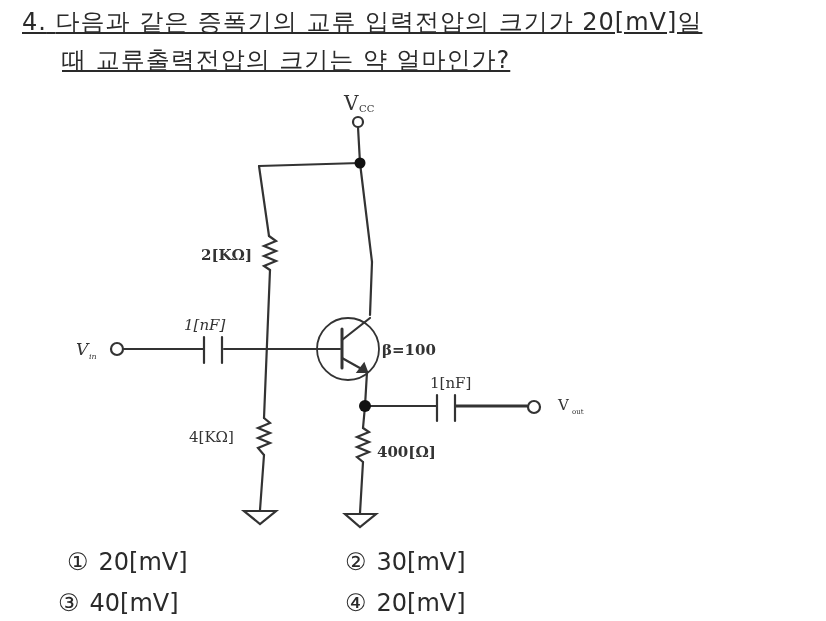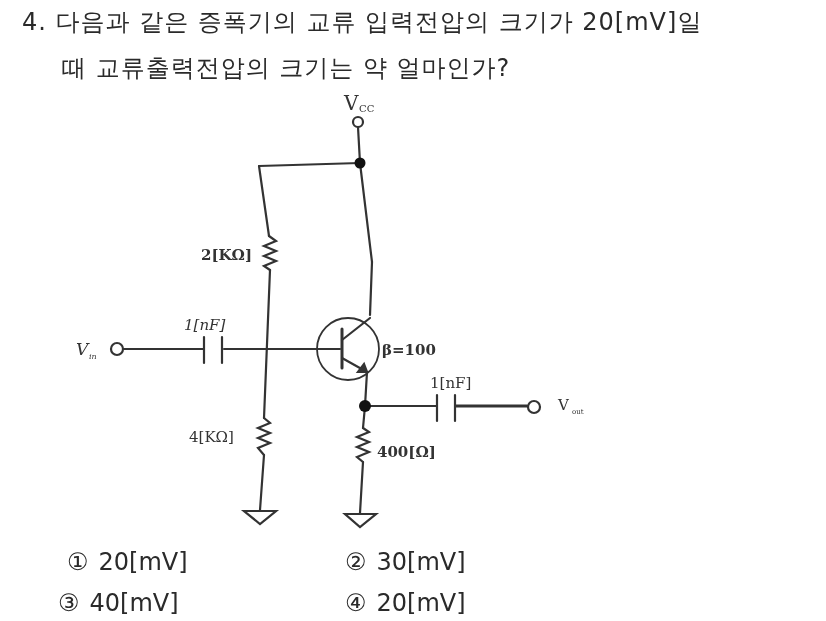--- a/index.html
+++ b/index.html
@@ -1,20 +1,20 @@
 <!DOCTYPE html>
 <html><head>
 <meta charset="utf-8">
 <style>
   html, body { margin: 0; padding: 0; background: #ffffff; }
   body { width: 826px; height: 621px; position: relative; overflow: hidden;
          font-family: "DejaVu Sans", sans-serif; color: #222; }
-  .q-line { position: absolute; font-size: 24px; letter-spacing: 1px; white-space: pre; color: #2a2a2a; }
+  .q-line { position: absolute; font-size: 24px; letter-spacing: 1px; white-space: pre; color: #2a2a2a; text-decoration: underline; }
   #q1 { left: 22px; top: 6px; }
-  #q2 { left: 62px; top: 52px; }
+  #q2 { left: 62px; top: 44px; }
   .choice { position: absolute; font-size: 24px; color: #2a2a2a; white-space: pre; }
   .choice .num { margin-right: 10px; }
   #c1 { left: 58px; top: 548px; margin-left: 9px; }
   #c2 { left: 345px; top: 548px; text-align: right; }
   #c3 { left: 58px; top: 589px; }
   #c4 { left: 345px; top: 589px; }
   svg#circuit { position: absolute; left: 0; top: 0; }
   .lbl { font-family: "DejaVu Serif", serif; fill: #333; }
 </style>
 </head>

